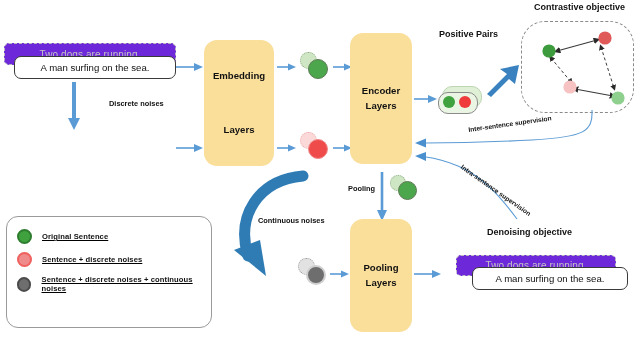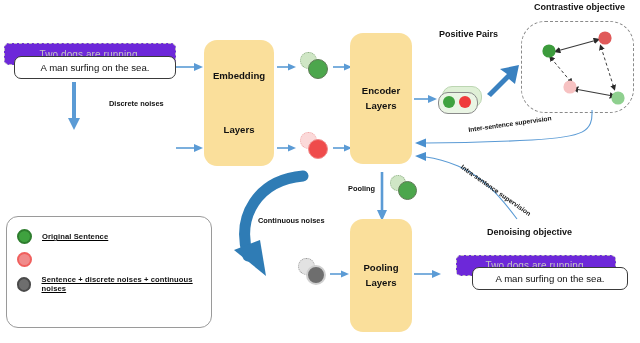--- a/index.html
+++ b/index.html
@@ -219,20 +219,21 @@
 
   <div class="abs legend" style="left:6px;top:216px;width:204px;height:110px;text-decoration:underline;">
 
     <div class="legend-row" style="margin:12px 0 0 10px;">
       <span class="ring" style="width:15px;height:15px;background:#3fa23f;border:2.4px solid #2e7d2e;"></span>
       <span class="legend-txt" style="margin-left:10px;">Original Sentence</span>
     </div>
 
     <div class="legend-row" style="margin:8px 0 0 10px;">
       <span class="ring" style="width:15px;height:15px;background:#f08b8b;border:2.4px solid #f0605e;"></span>
+      <span class="legend-txt" style="margin-left:10px;">Sentence + discrete noises</span>
     </div>
 
     <div class="legend-row" style="margin:8px 0 0 10px;">
       <span class="ring" style="width:15px;height:15px;background:#6e6e6e;border:2.4px solid #4a4a4a;"></span>
       <span class="legend-txt" style="margin-left:10px;">Sentence + discrete noises + continuous noises</span>
     </div>
 
   </div>
 
 </div>

